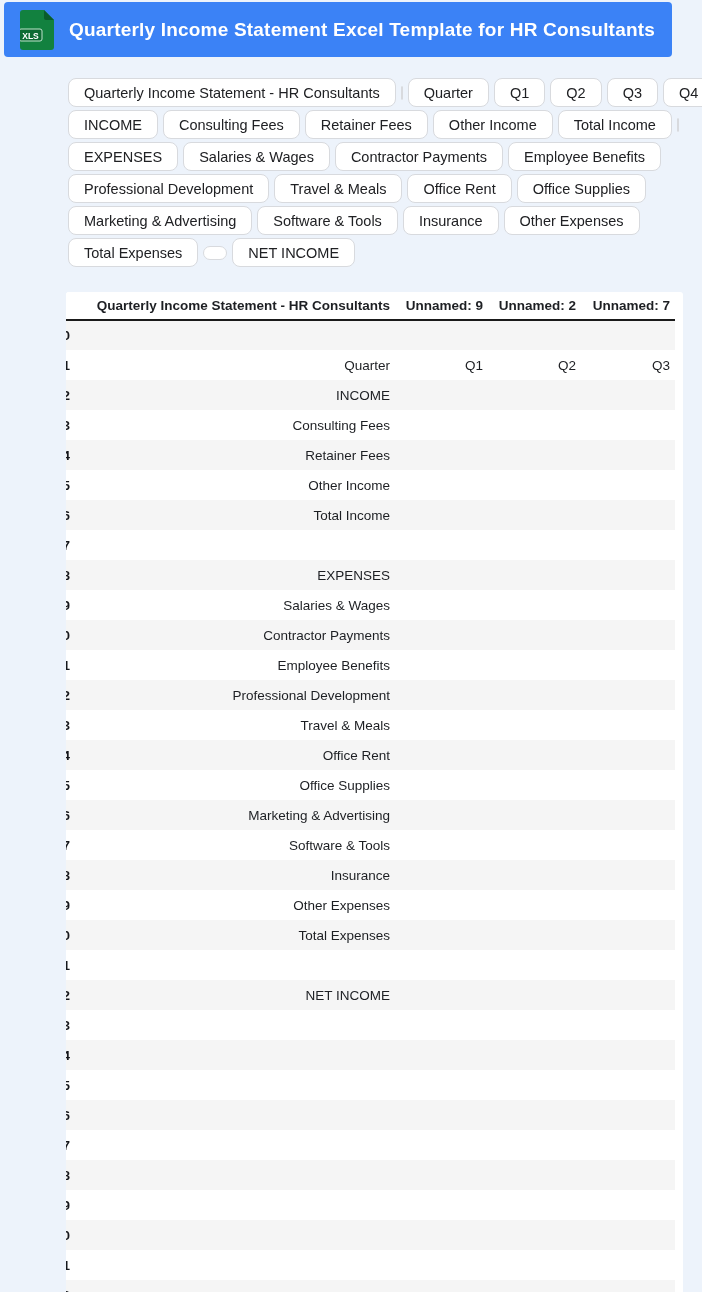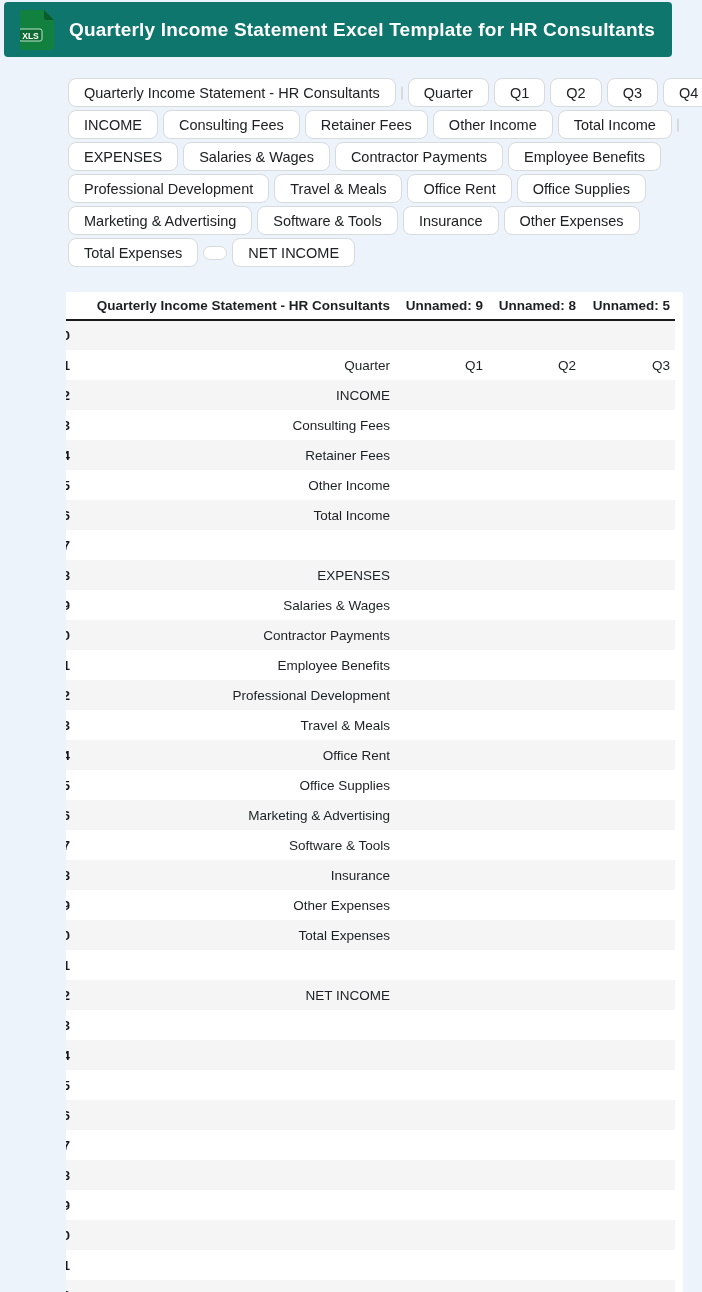--- a/index.html
+++ b/index.html
@@ -5,21 +5,21 @@
   * { margin:0; padding:0; box-sizing:border-box; }
   html,body { width:702px; height:1292px; overflow:hidden; }
   body {
     background:#edf3fb;
     font-family:"Liberation Sans","DejaVu Sans",sans-serif;
     position:relative;
   }
   
   .topbar {
     position:absolute; left:4px; top:2px; width:668px; height:55px;
-    background:#0f766e; border-radius:4px;
+    background:#3b82f6; border-radius:4px;
     display:flex; align-items:center;
   }
   .topbar .file-icon { margin-left:16px; width:34px; height:40px; flex:0 0 auto; }
   .topbar .title {
     margin-left:15px; color:#ffffff; font-size:19px; font-weight:700;
     letter-spacing:0.2px; white-space:nowrap;
   }
   
   .chips { position:absolute; left:68px; top:78px; width:610px; }
   .chip-row { display:flex; align-items:center; gap:5px; height:29px; margin-bottom:3px; }
@@ -115,22 +115,22 @@
           <col style="width:317px">
           <col style="width:93px">
           <col style="width:93px">
           <col style="width:94px">
       </colgroup>
       <thead>
           <tr id="thead-row">
             <th></th>
             <th>Quarterly Income Statement - HR Consultants</th>
             <th>Unnamed: 9</th>
-            <th>Unnamed: 8</th>
-            <th>Unnamed: 5</th>
+            <th>Unnamed: 2</th>
+            <th>Unnamed: 7</th>
           </tr>
         </thead>
       <tbody id="tbody">
           <tr>
             <td class="idx">0</td>
             <td></td>
             <td></td>
             <td></td>
             <td></td>
           </tr>

